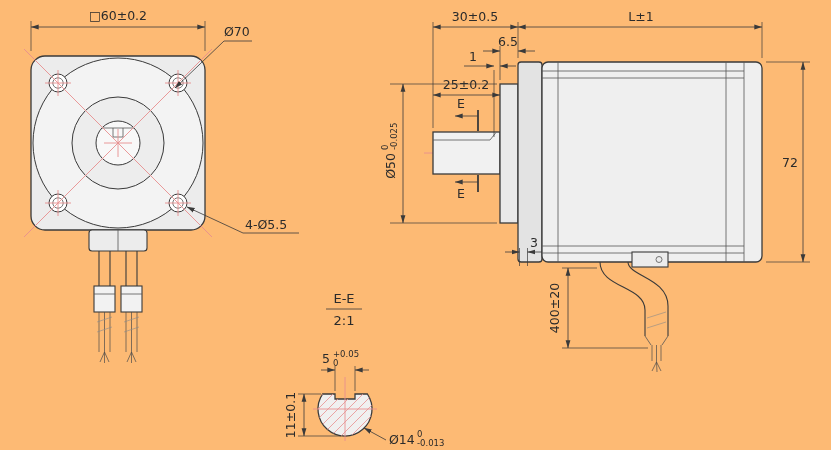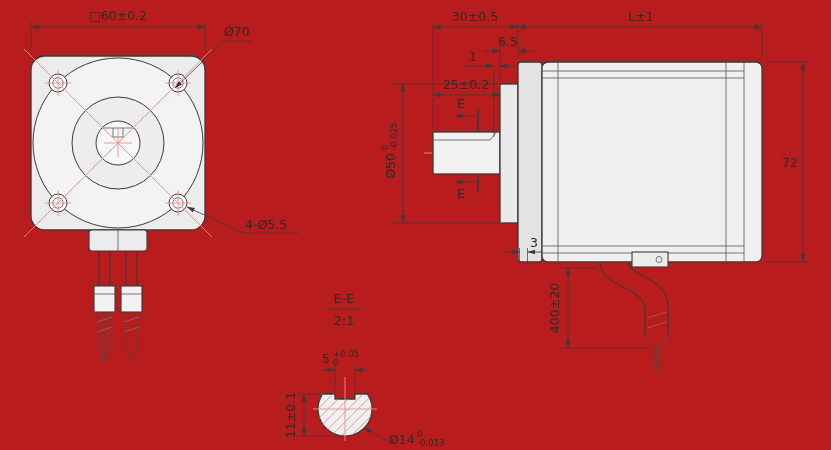--- a/index.html
+++ b/index.html
@@ -1,16 +1,16 @@
 <!DOCTYPE html>
 <html><head>
 <meta charset="utf-8">
 <style>
   html,body{margin:0;padding:0;background:#ffffff;}
-  .stage{position:relative;width:831px;height:450px;background:#b91c1c;overflow:hidden;
+  .stage{position:relative;width:831px;height:450px;background:#fdba74;overflow:hidden;
          font-family:"DejaVu Sans","Liberation Sans",sans-serif;}
   svg{display:block;}
   .ol  {stroke:#3a3a3a;stroke-width:1.3;}
   .olm {stroke:#3a3a3a;stroke-width:1;}
   .thin{stroke:#555555;stroke-width:0.8;fill:none;}
   .med {stroke:#3a3a3a;stroke-width:1.1;}
   .dim {stroke:#3a3a3a;stroke-width:0.8;fill:none;}
   .ext {stroke:#3a3a3a;stroke-width:0.7;fill:none;}
   .redl{stroke:#e88f8f;stroke-width:0.9;fill:none;}
   .hatch{stroke:#e88f8f;stroke-width:0.8;fill:none;}

